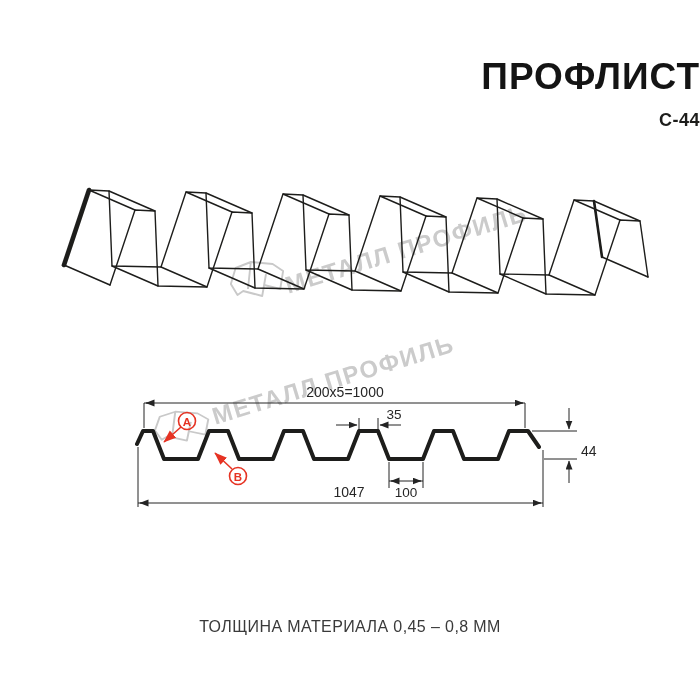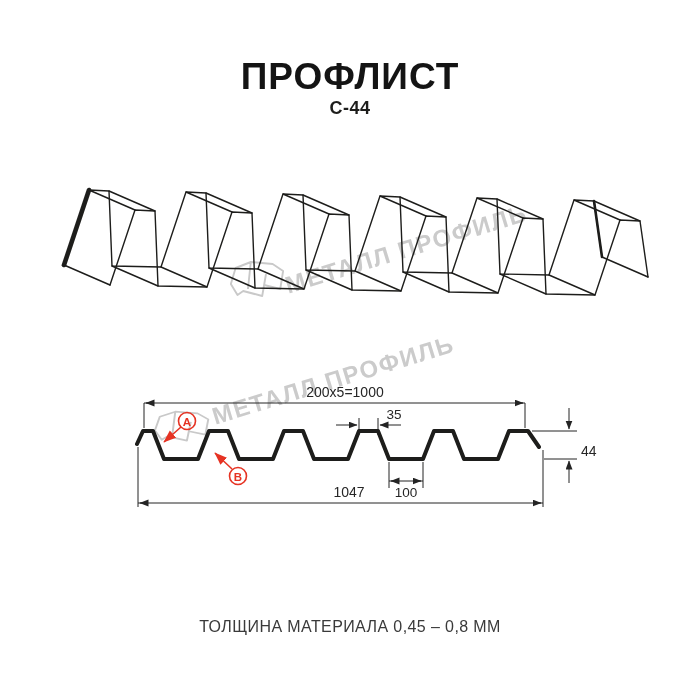--- a/index.html
+++ b/index.html
@@ -1,20 +1,20 @@
 <!DOCTYPE html>
 <html><head>
 <meta charset="utf-8">
 <style>
   html,body{margin:0;padding:0;background:#fff;}
   #stage{position:relative;width:700px;height:700px;background:#fff;overflow:hidden;
          font-family:"Liberation Sans",sans-serif;color:#1d1d1b;}
-  .hdr{position:absolute;left:0;top:56px;width:700px;text-align:center;z-index:3;}
+  .hdr{position:absolute;left:0;top:56px;width:700px;text-align:right;z-index:3;}
   .title{font-size:37px;font-weight:800;letter-spacing:1px;color:#141414;}
-  .subtitle{font-size:18px;font-weight:700;color:#1d1d1b;letter-spacing:.5px;}
+  .subtitle{margin-top:12px;font-size:18px;font-weight:700;color:#1d1d1b;letter-spacing:.5px;}
   .footer{position:absolute;left:0;top:618px;width:700px;text-align:center;
           font-size:16px;font-weight:400;letter-spacing:.4px;color:#3a3a3a;z-index:3;}
   .wm{position:absolute;z-index:1;font-size:24px;font-weight:800;letter-spacing:1.5px;
       color:#cbcbcb;white-space:nowrap;transform:rotate(-17deg);transform-origin:0 50%;}
   #wm1{left:286px;top:272px;}
   #wm2{left:213px;top:403px;}
   svg{position:absolute;z-index:2;overflow:visible;}
   #p3d{left:50px;top:158px;}
   #p2d{left:120px;top:340px;}
   .wire{fill:none;stroke:#1d1d1b;stroke-width:1.4;stroke-linejoin:round;stroke-linecap:round;}

